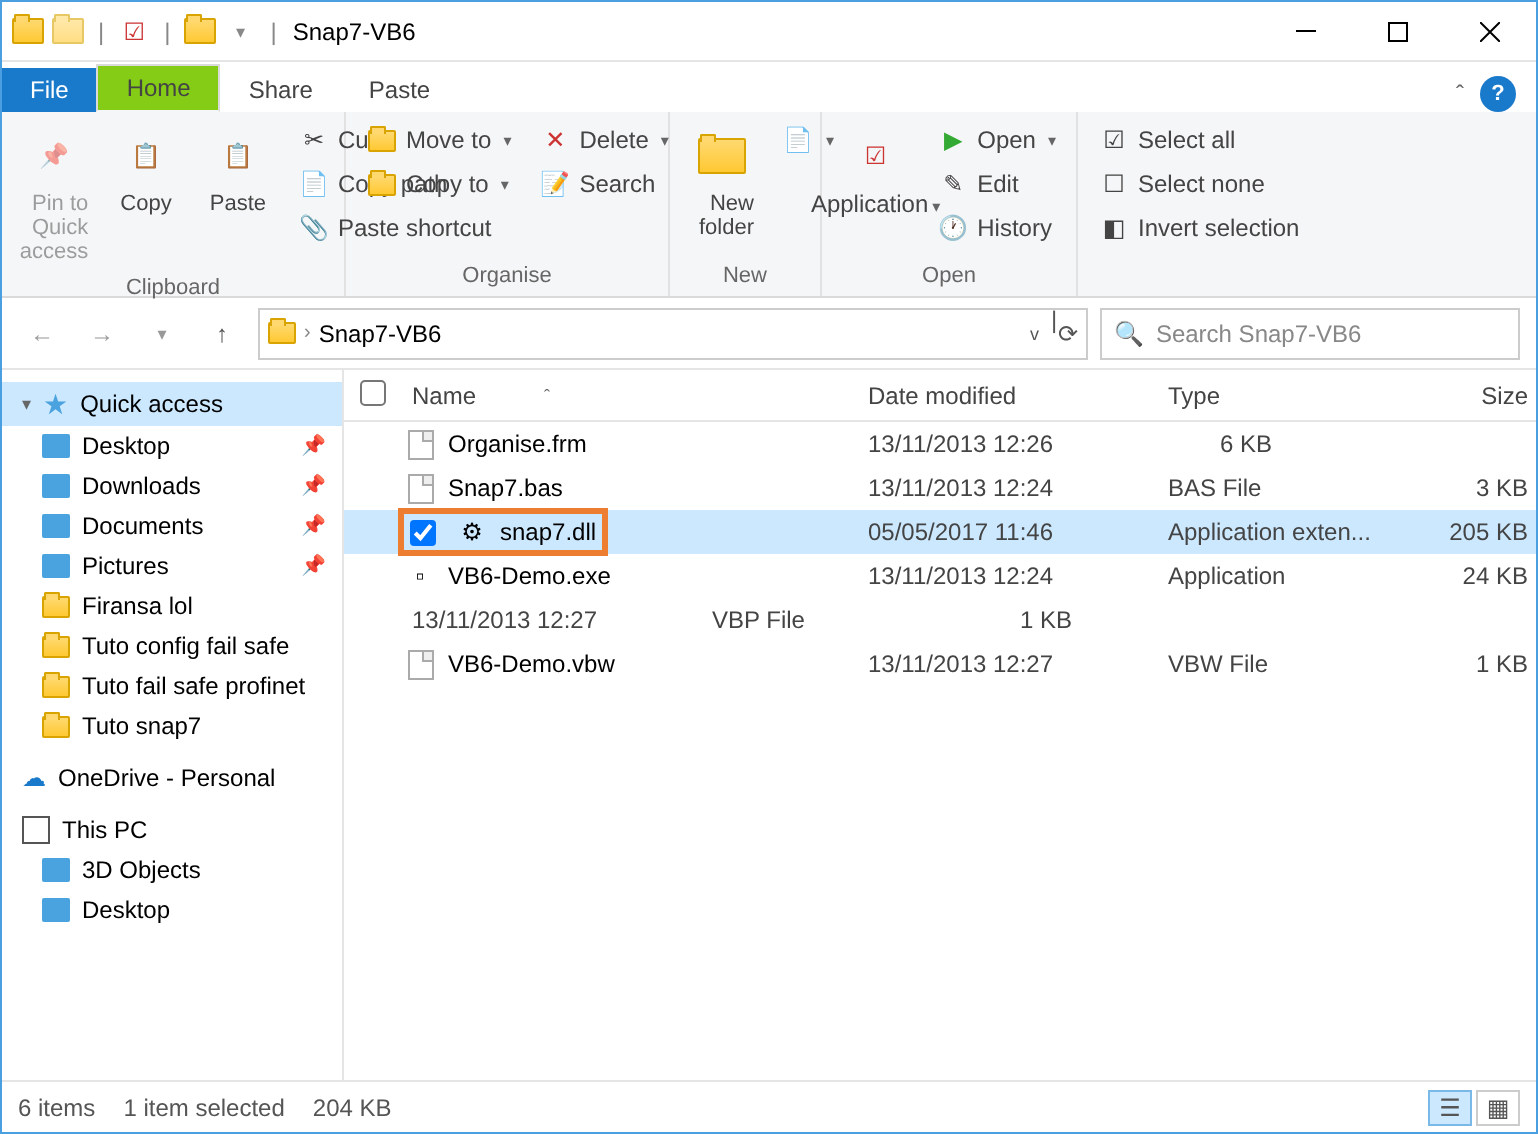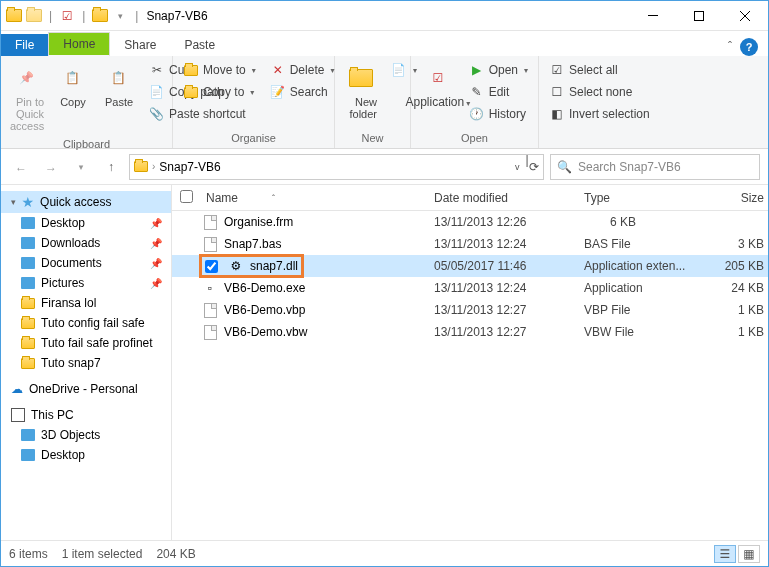--- a/index.html
+++ b/index.html
@@ -387,26 +387,20 @@
               <span>▫</span>
             </span>
             <span>VB6-Demo.exe</span>
           </span>
           <span class="col col-date">13/11/2013 12:24</span>
           <span class="col col-type">Application</span>
           <span class="col col-size">24 KB</span>
         </div>
         <div class="row">
           <span class="chk"></span>
-          <span class="nm">
-            <span class="fico">
-              <span class="file-icon"></span>
-            </span>
-            <span>VB6-Demo.vbp</span>
-          </span>
           <span class="col col-date">13/11/2013 12:27</span>
           <span class="col col-type">VBP File</span>
           <span class="col col-size">1 KB</span>
         </div>
         <div class="row">
           <span class="chk"></span>
           <span class="nm">
             <span class="fico">
               <span class="file-icon"></span>
             </span>

